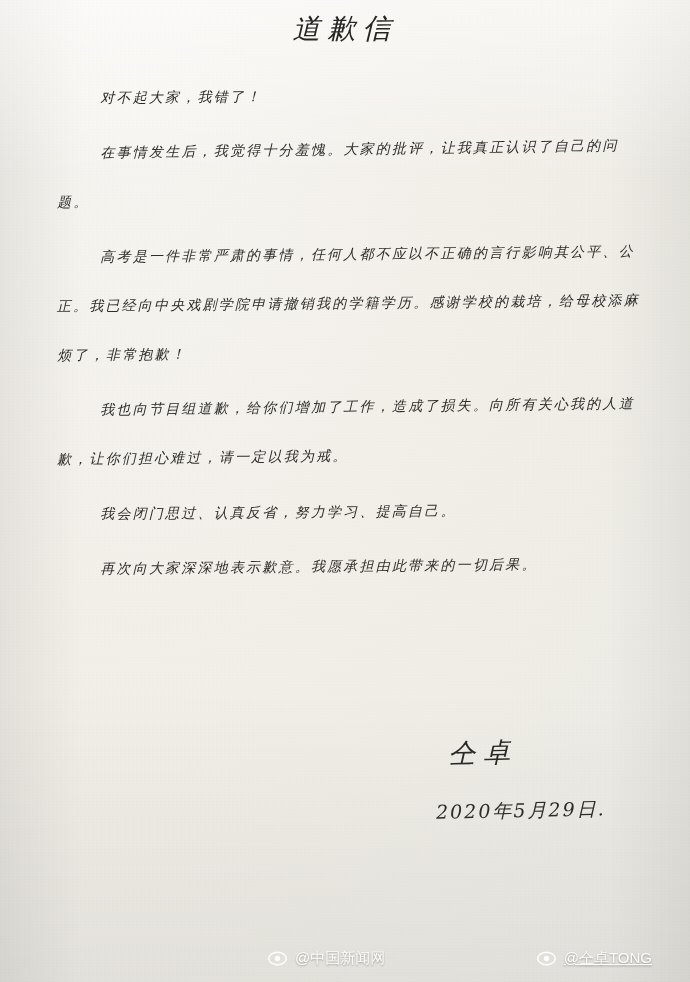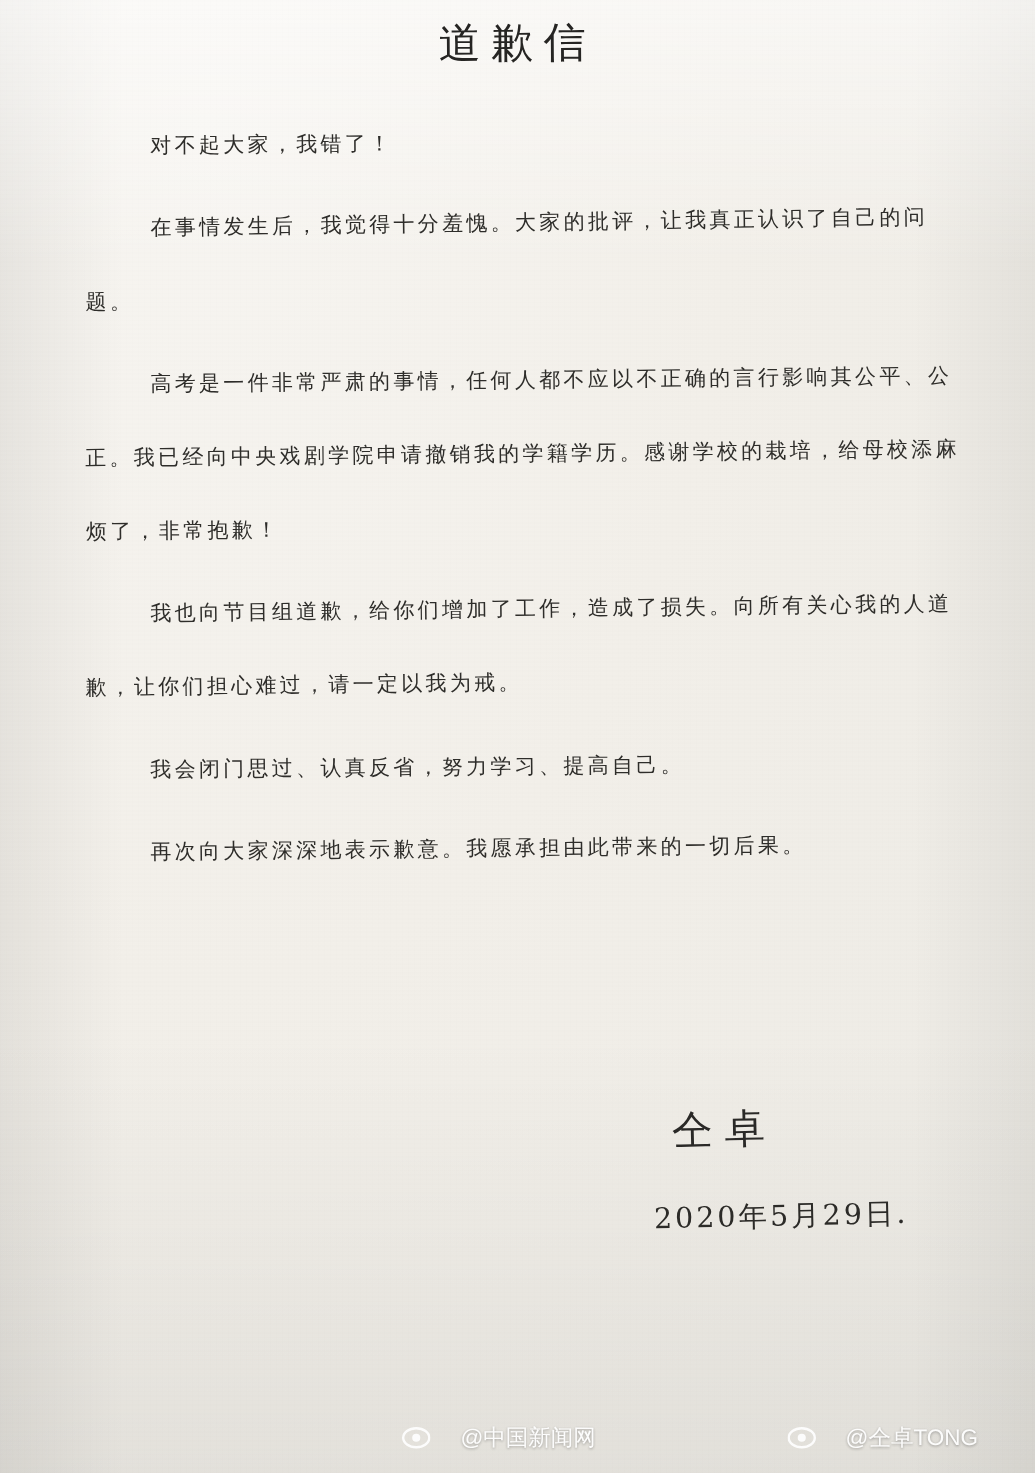--- a/index.html
+++ b/index.html
@@ -42,20 +42,21 @@
     pointer-events: none;
   }
 
   .letter {
     position: absolute;
     left: 0;
     top: 0;
     width: 690px;
     height: 976px;
     color: #2b2a28;
+    font-style: italic;
   }
 
   .doc-title {
     position: absolute;
     top: 10px;
     left: 0;
     width: 690px;
     text-align: center;
     font-family: "DejaVu Serif", serif;
     font-size: 28px;
@@ -109,29 +110,29 @@
     color: #2c2b28;
     transform: rotate(-1.2deg);
   }
 
   
   .watermark {
     position: absolute;
     bottom: 14px;
     display: flex;
     align-items: center;
-    gap: 20px;
+    gap: 8px;
     color: #ffffff;
     font-family: "Liberation Sans", sans-serif;
     font-size: 15px;
     opacity: 0.92;
     text-shadow: 0 1px 2px rgba(0,0,0,0.35);
   }
   .watermark.left { left: 268px; }
-  .watermark.right { right: 38px; }
+  .watermark.right { right: 38px; text-decoration: underline; }
 
   .weibo-eye {
     display: inline-block;
     width: 19px;
     height: 19px;
     position: relative;
   }
   .weibo-eye svg { display: block; }
 </style>
 </head>

